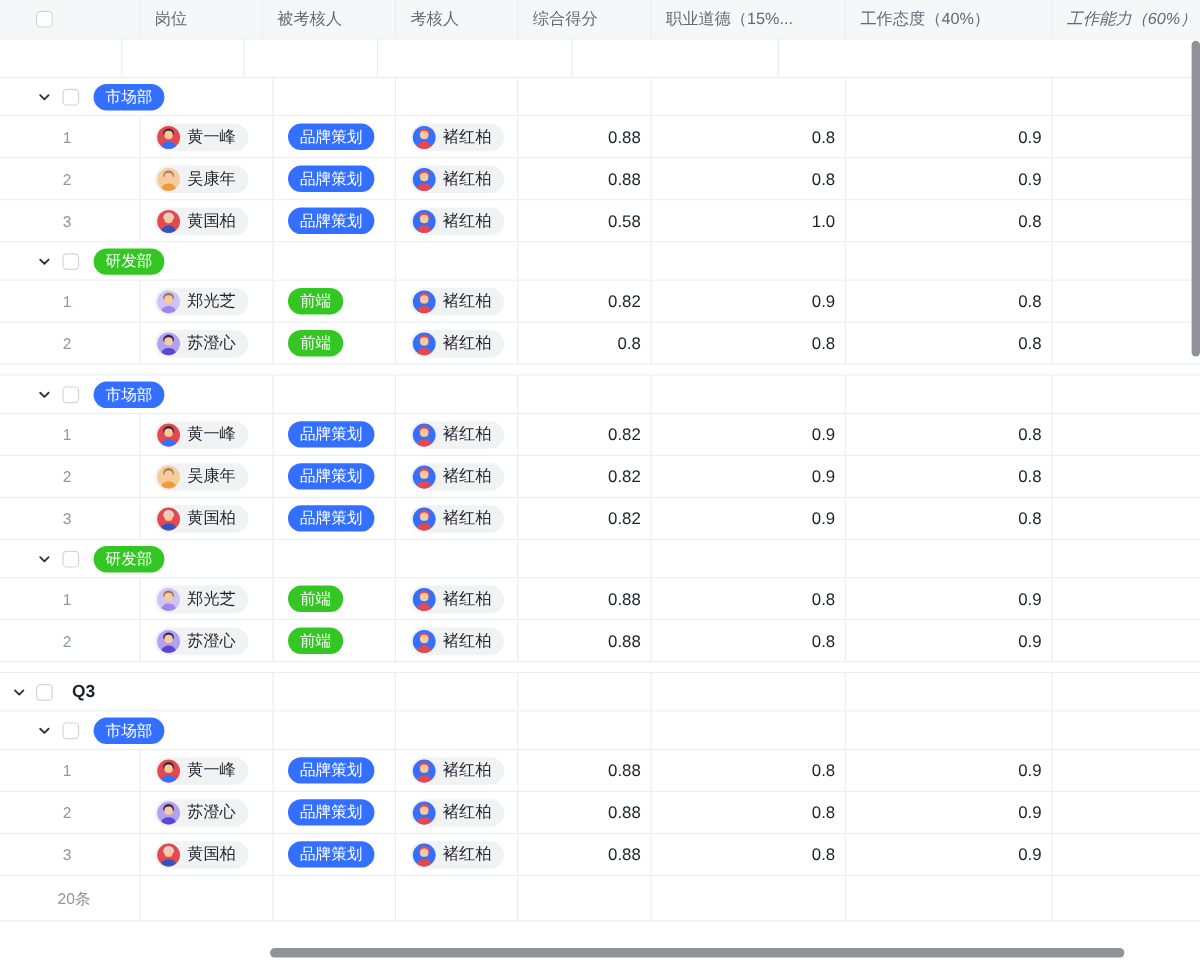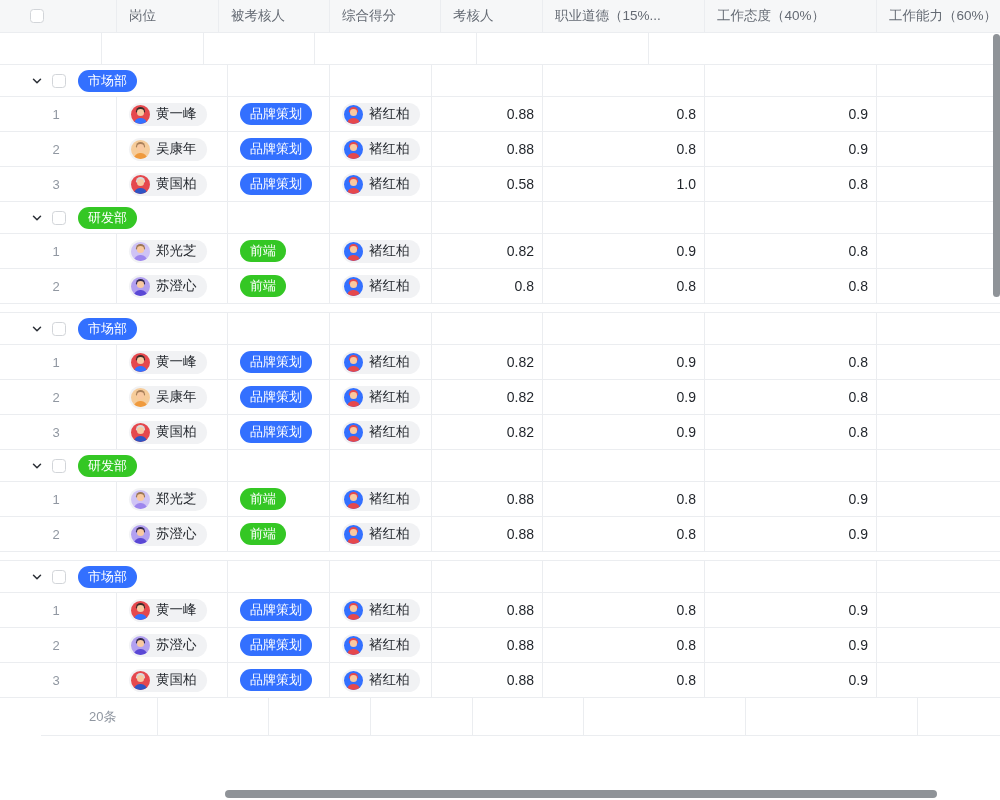--- a/index.html
+++ b/index.html
@@ -3,31 +3,31 @@
 <meta charset="utf-8">
 <style>
   * { margin:0; padding:0; box-sizing:border-box; }
   html,body { width:1000px; height:800px; overflow:hidden; background:#fff;
     font-family:"Liberation Sans","DejaVu Sans",sans-serif; color:#1f2329; }
   .app { position:relative; width:1000px; height:800px; background:#fff; }
 
   .row { display:flex; border-bottom:1px solid #ebedf0; background:#fff; }
   .cell { flex:none; height:100%; display:flex; align-items:center;
           border-right:1px solid #ebedf0; overflow:hidden; }
-  .cell.no-r { border-right:none; }
+  .cell.no-r { border-right:none;font-style:italic; }
 
   .header { height:33px; background:#f6f7f8; }
   .header .cell { color:#646a73; font-size:13.5px; padding-left:12px; white-space:nowrap; }
   .header .cell.first { padding-left:0; }
 
   .r-q    { height:32px; }
   .r-d    { height:32px; }
   .r-data { height:35px; }
   .r-gap  { height:9px; border-bottom:1px solid #ebedf0; }
-  .r-footer { height:38px;margin-left:41px; }
+  .r-footer { height:38px; }
 
   .checkbox { width:14px; height:14px; border:1px solid #d2d5d9; border-radius:3.5px;
               background:#fff; flex:none; }
   .chev { width:12px; height:12px; flex:none; display:flex; align-items:center; justify-content:center; }
 
   .q-label { font-weight:700; font-size:14.5px; margin-left:16px; color:#1f2329; }
 
   .idx { color:#9097a1; font-size:13px; width:22px; text-align:center; margin-left:45px; }
   .count { color:#9097a1; font-size:13px; margin-left:48px; }
 
@@ -54,22 +54,22 @@
 <body>
 
 <div class="app">
 
   <div class="row header">
     <div class="cell first" style="width:117px">
       <span class="checkbox" style="margin-left:30px"></span>
     </div>
     <div class="cell" style="width:102px">岗位</div>
     <div class="cell" style="width:111px">被考核人</div>
+    <div class="cell" style="width:102px">考核人</div>
     <div class="cell" style="width:111px">综合得分</div>
-    <div class="cell" style="width:102px">考核人</div>
     <div class="cell" style="width:162px">职业道德（15%...</div>
     <div class="cell" style="width:172px">工作态度（40%）</div>
     <div class="cell no-r" style="width:123px">工作能力（60%）</div>
   </div>
 
   <div id="rows">
       <div class="row r-q">
         <div class="cell" style="width: 102px;"></div>
         <div class="cell" style="width: 102px;"></div>
         <div class="cell" style="width: 111px;"></div>
@@ -520,20 +520,37 @@
         </div>
         <div class="cell" style="width: 162px;">
           <span class="num">0.8</span>
         </div>
         <div class="cell" style="width: 172px;">
           <span class="num">0.9</span>
         </div>
         <div class="cell no-r" style="width: 123px;"></div>
       </div>
       <div class="row r-gap"></div>
+      <div class="row r-q">
+        <div class="cell" style="width: 228px; padding-left: 10px;">
+          <span class="chev">
+            <svg width="12" height="12" viewBox="0 0 12 12">
+              <path d="M2.5 4.3 L6 7.8 L9.5 4.3" stroke="#2b2f36" stroke-width="1.5" fill="none" stroke-linecap="round" stroke-linejoin="round"></path>
+            </svg>
+          </span>
+          <span class="checkbox" style="margin-left: 8px;"></span>
+          <span class="q-label">Q3</span>
+        </div>
+        <div class="cell" style="width: 102px;"></div>
+        <div class="cell" style="width: 102px;"></div>
+        <div class="cell" style="width: 111px;"></div>
+        <div class="cell" style="width: 162px;"></div>
+        <div class="cell" style="width: 172px;"></div>
+        <div class="cell no-r" style="width: 123px;"></div>
+      </div>
       <div class="row r-d">
         <div class="cell" style="width: 228px; padding-left: 31px;">
           <span class="chev">
             <svg width="12" height="12" viewBox="0 0 12 12">
               <path d="M2.5 4.3 L6 7.8 L9.5 4.3" stroke="#2b2f36" stroke-width="1.5" fill="none" stroke-linecap="round" stroke-linejoin="round"></path>
             </svg>
           </span>
           <span class="checkbox" style="margin-left: 9px;"></span>
           <span class="badge" style="background: rgb(51, 112, 255);">市场部</span>
         </div>

